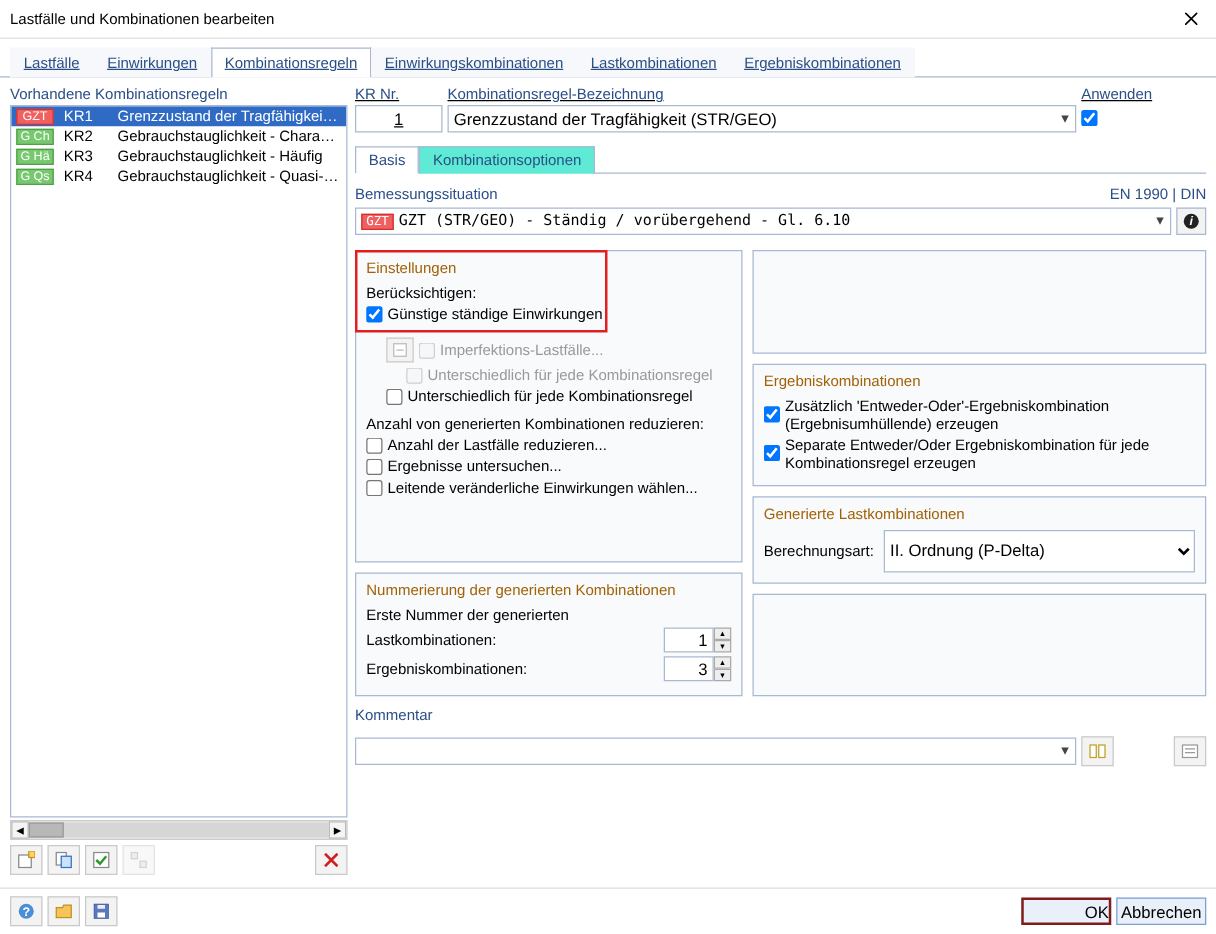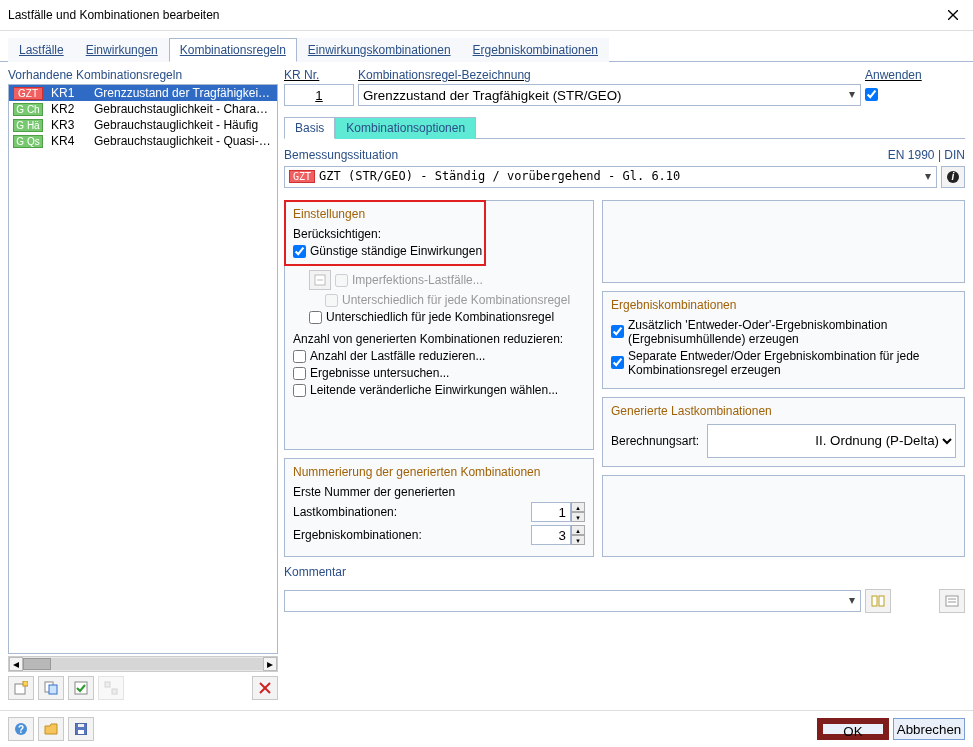--- a/index.html
+++ b/index.html
@@ -208,21 +208,21 @@
   cursor: pointer;
 }
 .num-row { display: flex; align-items: center; justify-content: space-between; margin: 3px 0; }
 .spinner {
   display: flex;
 }
 .spinner input { width: 40px; text-align: right; border: 1px solid #a8b9d1; height: 20px; padding: 0 4px; }
 .spinner .sp-btns { display: flex; flex-direction: column; }
 .spinner .sp-btns button { width: 14px; height: 10px; font-size: 7px; line-height: 7px; border: 1px solid #aaa; background: #eee; padding: 0; cursor: pointer; }
 .sel-row { display: flex; align-items: center; gap: 8px; }
-.sel-row select { flex: 1; border: 1px solid #a8b9d1; height: 34px; background: #fff; text-align: right; }
+.sel-row select { flex: 1; border: 1px solid #a8b9d1; height: 34px; background: #fff; }
 .placeholder-box {
   border: 1px solid #a8b9d1;
   flex: 1;
   background: #f8fafc;
 }
 .comment-row { display: flex; gap: 4px; margin-top: 4px; align-items: center; }
 .comment-row .select-wrap { flex: 1; }
 .bottom-bar {
   display: flex;
   padding: 6px 8px;
@@ -232,41 +232,42 @@
   margin-top: 4px;
 }
 .bottom-bar .spacer { flex: 1; }
 .dlg-btn {
   min-width: 72px;
   height: 22px;
   border: 1px solid #7a9fd4;
   background: #eaf0fa;
   cursor: pointer;
 }
-.dlg-btn.primary { border: 6px solid #7f1d1d; }
+.dlg-btn.primary { border: 2px solid #7f1d1d; text-align: right; }
 .inline-badge { display:inline-block; background:#f06060; color:#fff; font-size:10px; padding:0 3px; margin-right:4px; border:1px solid #d03030; }
 </style>
 </head>
 <body>
 
 <div class="titlebar">
   <span class="titlebar-title">Lastfälle und Kombinationen bearbeiten</span>
   <div class="titlebar-close">
     <svg width="10" height="10" viewBox="0 0 10 10">
         <line x1="0" y1="0" x2="10" y2="10" stroke="#000" stroke-width="1.3"></line>
         <line x1="10" y1="0" x2="0" y2="10" stroke="#000" stroke-width="1.3"></line>
       </svg>
   </div>
 </div>
 
 <div class="main-tabs">
   <div class="main-tab">Lastfälle</div>
   <div class="main-tab">Einwirkungen</div>
   <div class="main-tab active">Kombinationsregeln</div>
   <div class="main-tab">Einwirkungskombinationen</div>
+  <div class="main-tab">Lastkombinationen</div>
   <div class="main-tab">Ergebniskombinationen</div>
 </div>
 
 <div class="content">
 
   <div class="left-col">
     <span class="panel-label">Vorhandene Kombinationsregeln</span>
     <div class="rule-list">
       <div class="rule-row selected">
         <span class="badge gzt">GZT</span>

